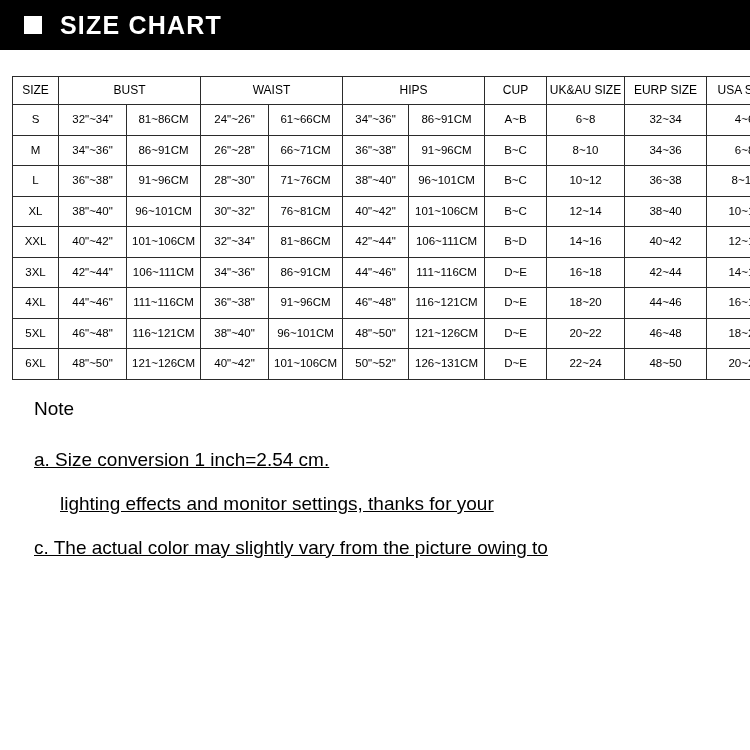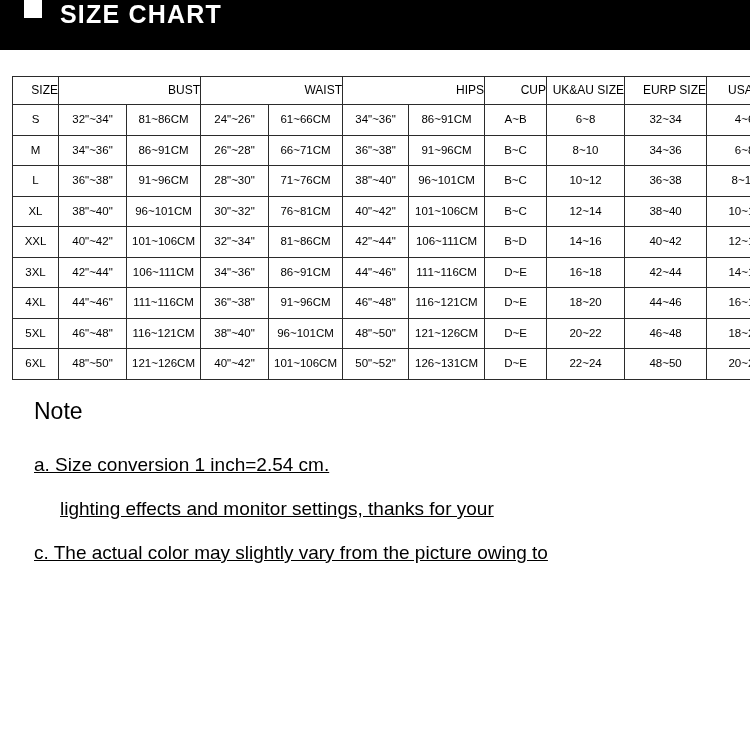--- a/index.html
+++ b/index.html
@@ -23,21 +23,21 @@
 
   
   .header-bar {
     position: absolute;
     left: 0;
     top: 0;
     width: 750px;
     height: 50px;
     background: #000000;
     display: flex;
-    align-items: flex-start;
+    align-items: center;
   }
   .header-square {
     width: 18px;
     height: 18px;
     background: #ffffff;
     margin-left: 24px;
     flex: none;
   }
   .header-title {
     color: #ffffff;
@@ -72,21 +72,20 @@
     height: 29.5px;
     line-height: 29.5px;
     white-space: nowrap;
     overflow: hidden;
   }
   table.size-chart thead th {
     font-size: 12px;
     font-weight: normal;
     height: 27px;
     line-height: 27px;
-    text-align: right;
   }
   
   .col-size   { width: 46px; }
   .col-bustin { width: 68px; }
   .col-bustcm { width: 74px; }
   .col-waistin{ width: 68px; }
   .col-waistcm{ width: 74px; }
   .col-hipsin { width: 66px; }
   .col-hipscm { width: 76px; }
   .col-cup    { width: 62px; }
@@ -95,21 +94,21 @@
   .col-usa    { width: 76px; }
 
   
   .notes {
     position: absolute;
     left: 34px;
     top: 398px;
     width: 700px;
   }
   .note-title {
-    font-size: 23px;
+    font-size: 19px;
     font-family: "Liberation Sans", sans-serif;
     color: #000000;
     margin-bottom: 18px;
   }
   .note-line {
     font-size: 19px;
     font-family: "Liberation Sans", sans-serif;
     color: #000000;
     line-height: 44px;
     white-space: nowrap;

